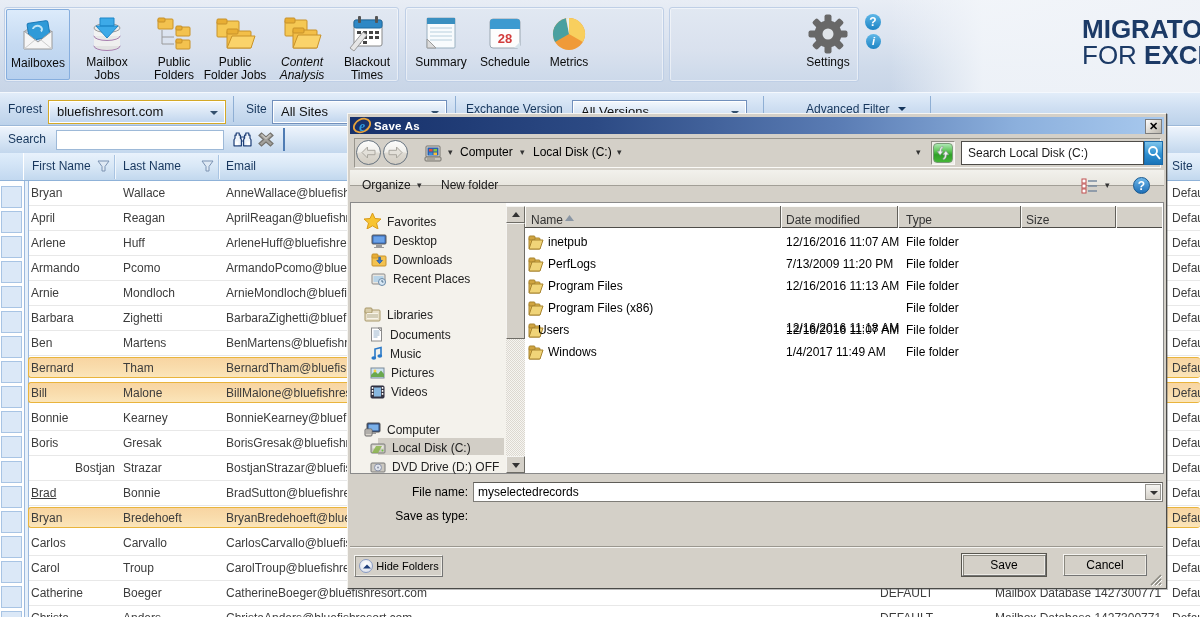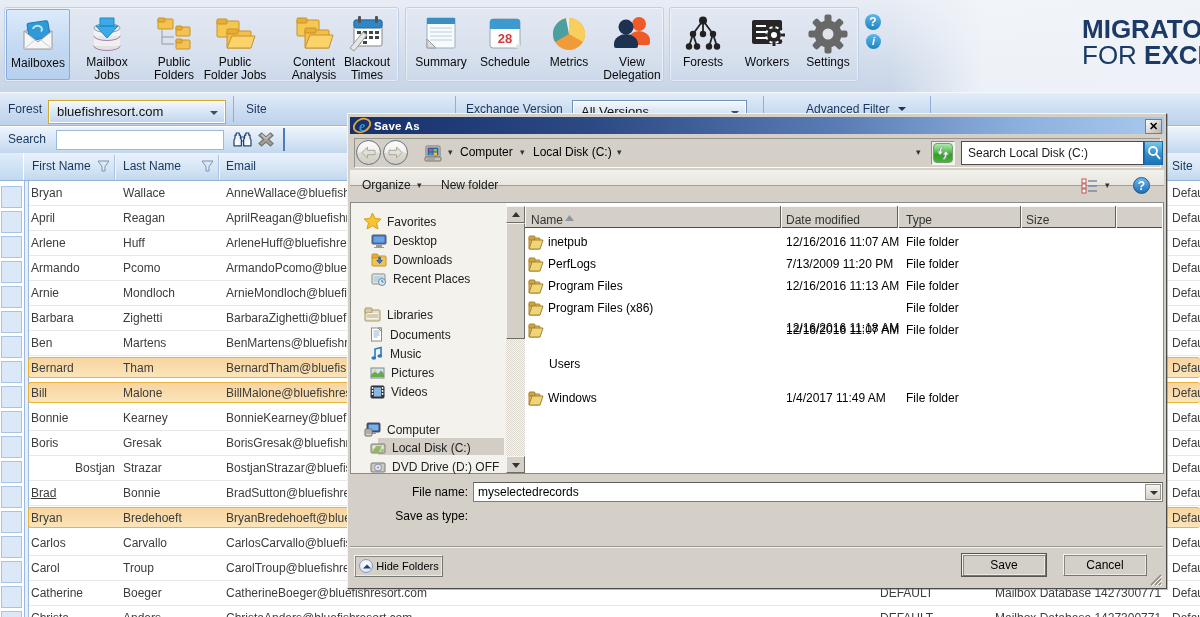--- a/index.html
+++ b/index.html
@@ -135,21 +135,21 @@
               </g>
           <g>
                 <rect x="13" y="17" width="24" height="17" rx="1" fill="#f3bf49" stroke="#c8922a"></rect>
                 <rect x="13" y="15" width="11" height="5" rx="1" fill="#e8ae34" stroke="#c8922a"></rect>
                 <path d="M13 34 L18 22 L41 22 L37 34 Z" fill="#fad36a" stroke="#c8922a"></path>
               </g>
         </svg>
           </div>
         Public<br>Folder Jobs
       </div>
-      <div class="rbtn" style="left:276px; width:66px;">
+      <div class="rbtn" style="left:264px; width:66px;font-style:italic;">
         <div class="ric">
             <svg width="42" height="40" viewBox="0 0 42 40">
           <g>
                 <rect x="4" y="6" width="22" height="16" rx="1" fill="#f5c853" stroke="#c8922a"></rect>
                 <rect x="4" y="4" width="10" height="5" rx="1" fill="#e8ae34" stroke="#c8922a"></rect>
               </g>
           <g>
                 <rect x="12" y="16" width="24" height="18" rx="1" fill="#f3bf49" stroke="#c8922a"></rect>
                 <rect x="12" y="14" width="11" height="5" rx="1" fill="#e8ae34" stroke="#c8922a"></rect>
                 <path d="M12 34 L17 21 L40 21 L36 34 Z" fill="#fad36a" stroke="#c8922a"></path>
@@ -212,67 +212,22 @@
         <div class="ric">
             <svg width="40" height="40" viewBox="0 0 40 40">
           <circle cx="20" cy="20" r="16" fill="#f09a38"></circle>
           <path d="M20 20 L20 4 A16 16 0 0 1 33.9 28 Z" fill="#f8cf5e"></path>
           <path d="M20 20 L17 4.3 A16 16 0 0 0 6.1 28 Z" fill="#4aa0a0"></path>
           <path d="M20 20 L17 4.3 A16 16 0 0 1 20 4 Z" fill="#e8f0f2"></path>
         </svg>
           </div>
         Metrics
       </div>
-      <div class="rbtn" style="left:196px; width:60px;">
-        <div class="ric">
-            <svg width="42" height="40" viewBox="0 0 42 40">
-          <circle cx="28" cy="10" r="7" fill="#f05a28"></circle>
-          <path d="M17 26 a11 9 0 0 1 22 0 l0 3 a2 2 0 0 1 -2 2 l-18 0 a2 2 0 0 1 -2 -2 Z" fill="#f05a28"></path>
-          <circle cx="15" cy="13" r="7.5" fill="#1d3250"></circle>
-          <path d="M3 30 a12 10 0 0 1 24 0 l0 2 a2 2 0 0 1 -2 2 l-20 0 a2 2 0 0 1 -2 -2 Z" fill="#1d3250"></path>
-        </svg>
-          </div>
-        View<br>Delegation
-      </div>
     </div>
     <div class="rgroup" style="left:669px; width:190px;">
-      <div class="rbtn" style="left:2px; width:62px;">
-        <div class="ric">
-            <svg width="40" height="40" viewBox="0 0 40 40" fill="#222">
-          <circle cx="20" cy="6.5" r="4"></circle>
-              <circle cx="10" cy="20" r="3.2"></circle>
-              <circle cx="20" cy="20" r="3.2"></circle>
-              <circle cx="30" cy="20" r="3.2"></circle>
-              <circle cx="6" cy="32.5" r="3.2"></circle>
-              <circle cx="14" cy="32.5" r="3.2"></circle>
-              <circle cx="26" cy="32.5" r="3.2"></circle>
-              <circle cx="34" cy="32.5" r="3.2"></circle>
-          <g stroke="#222" stroke-width="1.8" fill="none">
-                <path d="M20 6.5 L10 20 M20 6.5 L20 20 M20 6.5 L30 20 M10 20 L6 32.5 M10 20 L14 32.5 M30 20 L26 32.5 M30 20 L34 32.5"></path>
-              </g>
-        </svg>
-          </div>
-        Forests
-      </div>
-      <div class="rbtn" style="left:66px; width:62px;">
-        <div class="ric">
-            <svg width="40" height="40" viewBox="0 0 40 40">
-          <rect x="5" y="6" width="30" height="24" rx="2" fill="#262626"></rect>
-          <g stroke="#fff" stroke-width="2">
-                <path d="M9 12 h10 M9 18 h10 M9 24 h10"></path>
-              </g>
-          <circle cx="27" cy="21" r="8" fill="#262626" stroke="#fff" stroke-width="2"></circle>
-          <circle cx="27" cy="21" r="3" fill="#fff"></circle>
-          <g stroke="#262626" stroke-width="3">
-                <path d="M27 10 v4 M27 28 v4 M16 21 h4 M34 21 h4 M19.5 13.5 l3 3 M31.5 25.5 l3 3 M34.5 13.5 l-3 3 M22.5 25.5 l-3 3"></path>
-              </g>
-        </svg>
-          </div>
-        Workers
-      </div>
       <div class="rbtn" style="left:128px; width:60px;">
         <div class="ric">
             <svg width="40" height="40" viewBox="0 0 40 40">
           <g fill="#686868">
                 <g transform="rotate(0 20 20)">
                   <rect x="16.5" y="0.5" width="7" height="9" rx="2"></rect>
                 </g>
                 <g transform="rotate(45 20 20)">
                   <rect x="16.5" y="0.5" width="7" height="9" rx="2"></rect>
                 </g>
@@ -304,20 +259,21 @@
     </div>
     <div class="abs" style="left:865px; top:14px; width:16px; height:16px; border-radius:50%; background:linear-gradient(180deg,#5fb7e8,#1d84c4); color:#fff; font-size:12px; font-weight:bold; text-align:center; line-height:16px;">?</div>
     <div class="abs" style="left:866px; top:34px; width:15px; height:15px; border-radius:50%; background:linear-gradient(180deg,#5fb7e8,#1d84c4); color:#fff; font-size:11px; font-weight:bold; font-style:italic; text-align:center; line-height:15px;">i</div>
   </div>
   <div id="logo"><b>MIGRATOR</b><br><span style="font-weight:normal">FOR </span><b>EXCHANGE</b></div>
   <div id="filterrow">
     <div class="flabel" style="left:8px;">Forest</div>
     <div class="dd gold" style="left:48px; width:178px;">bluefishresort.com<span class="arr"></span></div>
     <div class="fsep" style="left:233px;"></div>
     <div class="flabel" style="left:246px;">Site</div>
+    <div class="dd" style="left:272px; width:175px;">All Sites<span class="arr"></span></div>
     <div class="fsep" style="left:455px;"></div>
     <div class="flabel" style="left:466px;">Exchange Version</div>
     <div class="dd" style="left:572px; width:175px;">All Versions<span class="arr"></span></div>
     <div class="fsep" style="left:763px;"></div>
     <div class="flabel" style="left:806px;">Advanced Filter</div>
     <div class="abs" style="left:898px; top:14px; width:0; height:0; border-left:4px solid transparent; border-right:4px solid transparent; border-top:4px solid #16365c;"></div>
     <div class="fsep" style="left:930px;"></div>
   </div>
   <div id="searchrow">
     <div class="flabel" style="left:8px; top:5px;">Search</div>
@@ -739,25 +695,25 @@
             <div class="ftxt" style="left:23px;">Program Files (x86)</div>
             <div class="ftxt" style="left:261px;margin-top:20px;">12/16/2016 11:18 AM</div>
             <div class="ftxt" style="left:381px;">File folder</div>
           </div>
         <div class="frow" style="top:117px;">
             <svg class="fold" style="left:3px; top:3px;" width="16" height="15" viewBox="0 0 16 15">
               <rect x="1" y="3" width="11" height="11" rx="1" fill="#e3b84e" stroke="#a8842e"></rect>
               <rect x="1" y="1" width="6" height="4" rx="1" fill="#d0a440" stroke="#a8842e"></rect>
               <path d="M1 14 L4 5 L15 5 L12 14 Z" fill="#f0d478" stroke="#a8842e"></path>
             </svg>
-            <div class="ftxt" style="left:24px;margin-top:34px;">Users</div>
+            <div class="ftxt" style="left:13px;">Users</div>
             <div class="ftxt" style="left:261px;">12/16/2016 11:07 AM</div>
             <div class="ftxt" style="left:381px;">File folder</div>
           </div>
-        <div class="frow" style="top:139px;margin-top:46px;">
+        <div class="frow" style="top:139px;">
             <svg class="fold" style="left:3px; top:3px;" width="16" height="15" viewBox="0 0 16 15">
               <rect x="1" y="3" width="11" height="11" rx="1" fill="#e3b84e" stroke="#a8842e"></rect>
               <rect x="1" y="1" width="6" height="4" rx="1" fill="#d0a440" stroke="#a8842e"></rect>
               <path d="M1 14 L4 5 L15 5 L12 14 Z" fill="#f0d478" stroke="#a8842e"></path>
             </svg>
             <div class="ftxt" style="left:23px;">Windows</div>
             <div class="ftxt" style="left:261px;">1/4/2017 11:49 AM</div>
             <div class="ftxt" style="left:381px;">File folder</div>
           </div>
       </div>

